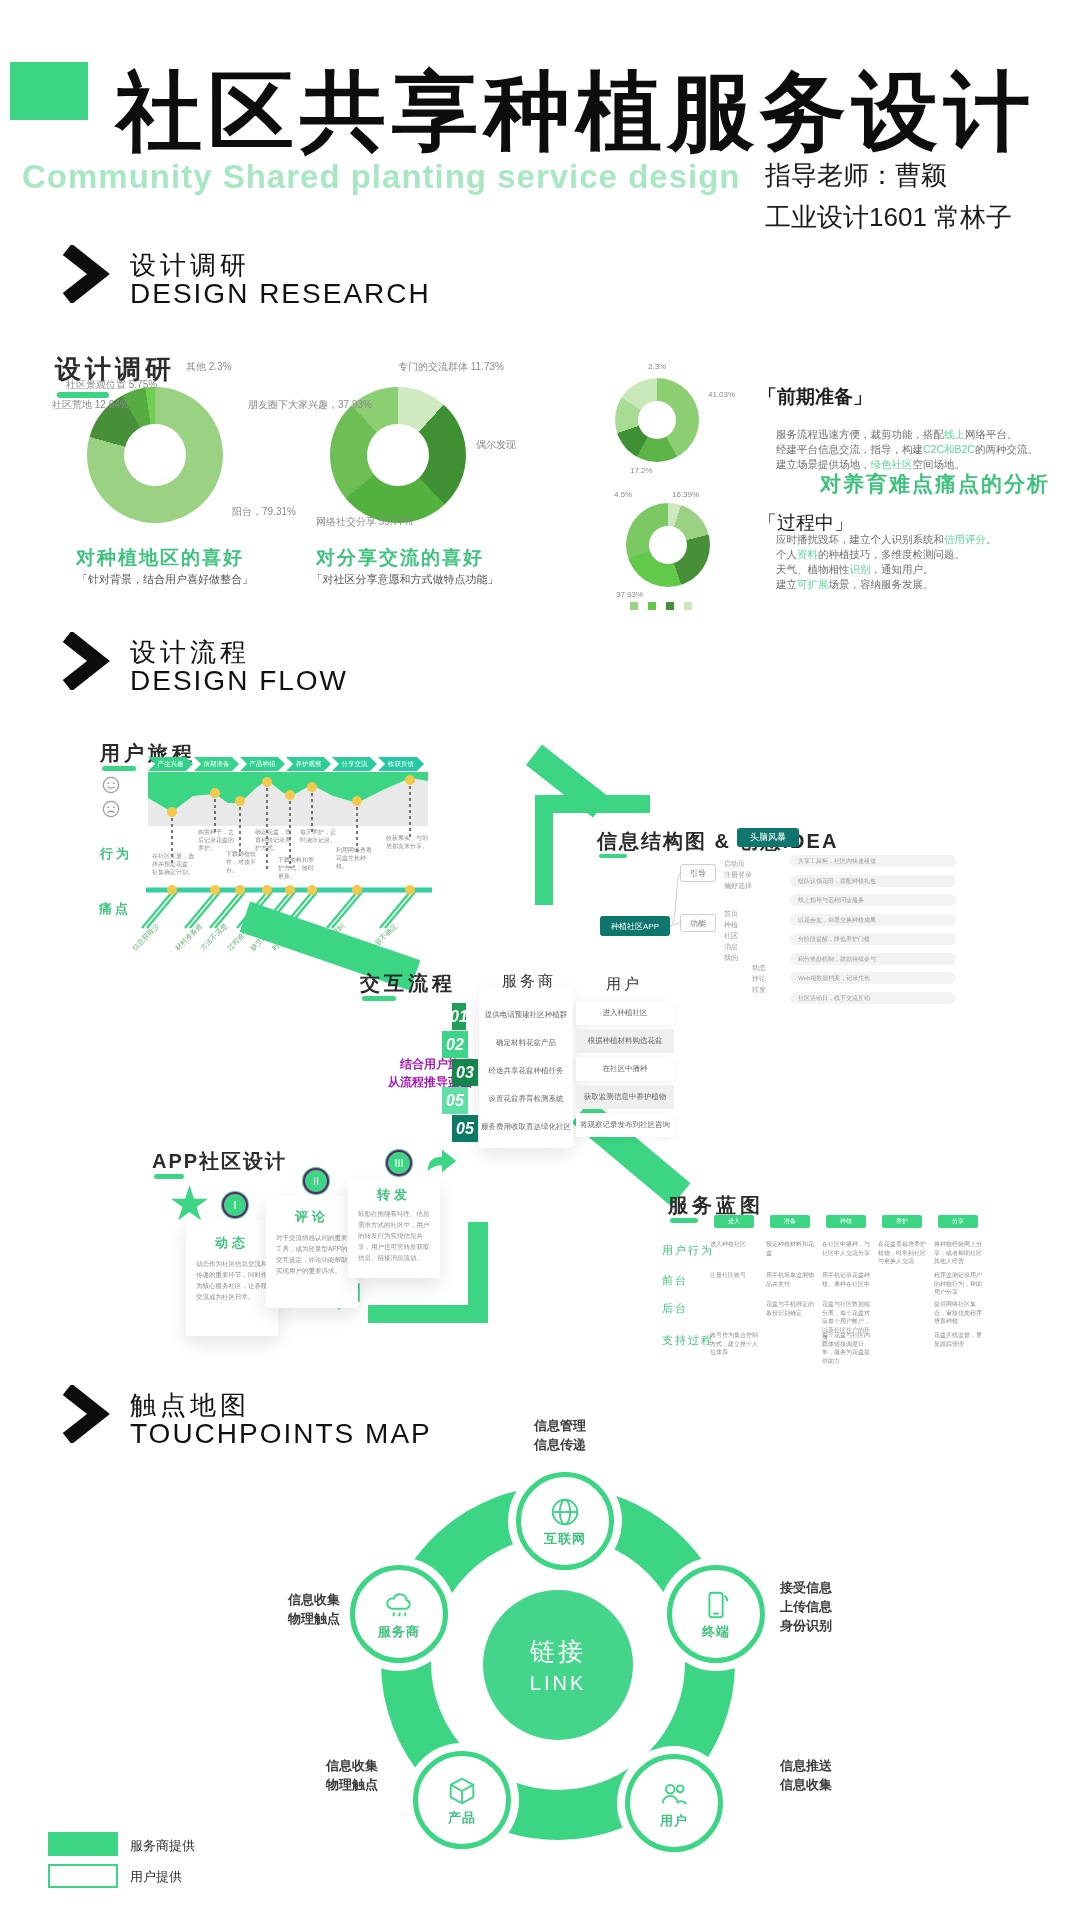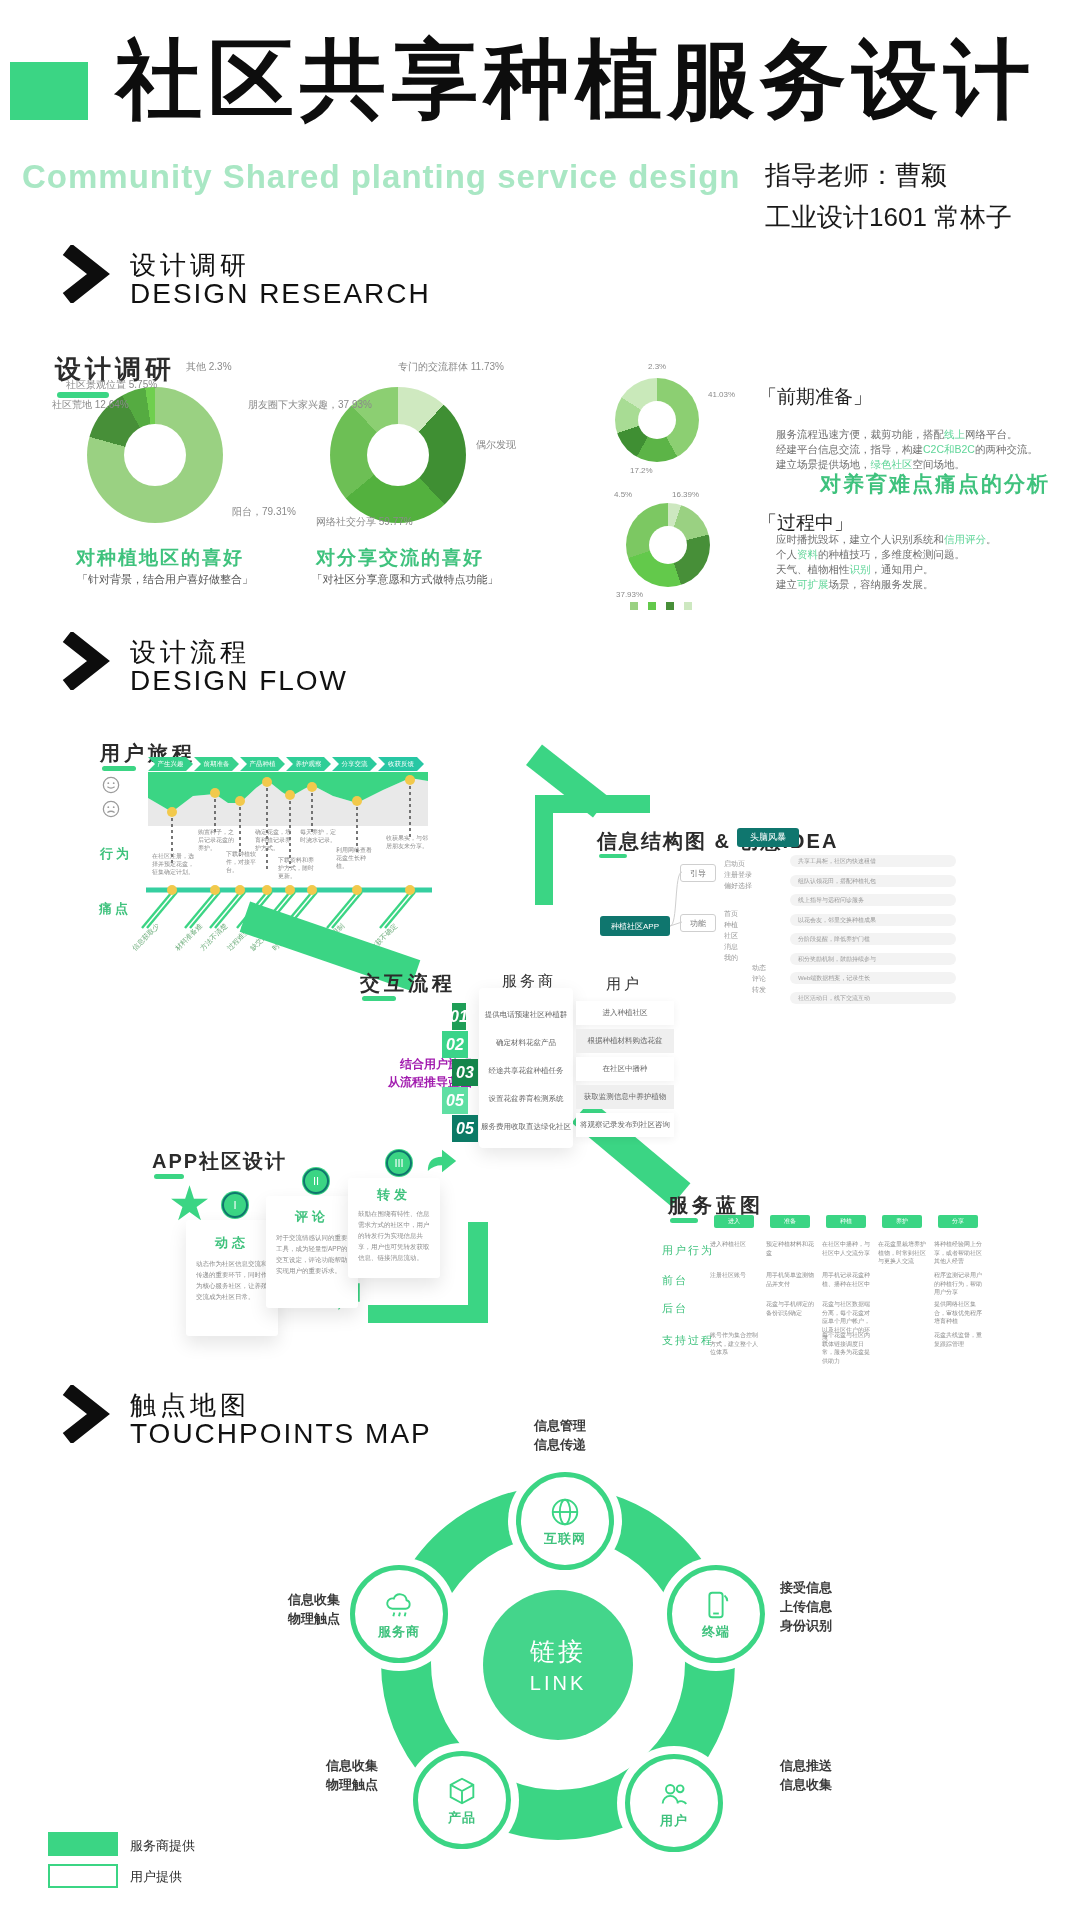--- a/index.html
+++ b/index.html
@@ -42,21 +42,21 @@
   .tree-items{font-size:7px;color:#9a9a9a;line-height:11px;}
   .badge-pill{background:#0f766e;color:#fff;font-size:9px;border-radius:3px;display:flex;align-items:center;justify-content:center;}
   
   .numblock{color:#fff;font-size:16px;font-weight:bold;font-style:italic;display:flex;align-items:center;justify-content:center;}
   .prov-card{background:#fff;box-shadow:0 6px 18px rgba(0,0,0,.10);border-radius:4px;}
   .cell-txt{font-size:7.5px;color:#666;text-align:center;line-height:10px;}
   .user-row{display:flex;align-items:center;justify-content:center;}
   .colhead{font-size:15px;color:#333;letter-spacing:3px;}
   
   .app-card{background:#fff;box-shadow:0 8px 18px rgba(0,0,0,.10);border-radius:3px;}
-  .app-badge{width:22px;height:22px;border-radius:50%;background:#3bd584;color:#fff;font-size:11px;display:flex;align-items:center;justify-content:center;border:2px solid #0f766e;box-shadow:0 0 0 1px #3bd584;}
+  .app-badge{width:22px;height:22px;border-radius:50%;background:#3bd584;color:#fff;font-size:11px;display:flex;align-items:center;justify-content:center;border:2px solid #701a75;box-shadow:0 0 0 1px #3bd584;}
   .app-card-title{font-size:13px;font-weight:bold;color:#3fc27d;letter-spacing:4px;text-align:center;}
   .app-card-body{font-size:6.5px;color:#8d8d8d;line-height:11px;}
   
   .bp-bar{height:13px;background:#3bd584;border-radius:2px;color:#fff;font-size:6px;display:flex;align-items:center;justify-content:center;}
   .bp-lbl{font-size:11px;color:#3fc27d;letter-spacing:2px;}
   .bp-cell{font-size:6px;color:#8d8d8d;line-height:8.5px;}
   
   .sat{width:88px;height:88px;border-radius:50%;background:#fff;border:5px solid #3bd584;box-shadow:0 0 0 8px #fff;
        display:flex;flex-direction:column;align-items:center;justify-content:center;}
   .sat-lbl{font-size:13px;color:#3fc27d;font-weight:bold;margin-top:1px;letter-spacing:1px;}
@@ -64,21 +64,21 @@
   .center-circle{width:150px;height:150px;border-radius:50%;background:#44d58b;display:flex;flex-direction:column;align-items:center;justify-content:center;color:#fff;}
   .legend-lbl{font-size:13px;color:#2c2c2c;}
   .decor{background:#3bd584;}
 </style>
 </head>
 <body>
 
 <div id="poster">
 
   <div class="abs accent" style="left:10px;top:62px;width:78px;height:58px;"></div>
-  <div class="abs main-title" style="left:116px;top:36px;">社区共享种植服务设计</div>
+  <div class="abs main-title" style="left:116px;top:68px;">社区共享种植服务设计</div>
   <div class="abs sub-title" style="left:22px;top:158px;">Community Shared planting service design</div>
   <div class="abs credit" style="left:765px;top:158px;">指导老师：曹颖</div>
   <div class="abs credit" style="left:765px;top:200px;">工业设计1601 常林子</div>
 
   <svg class="abs" style="left:62px;top:245px;" width="52" height="58" viewBox="0 0 40 44">
       <path d="M4 3 L28 22 L4 41" stroke="#0d0d0d" stroke-width="11" fill="none"></path>
     </svg>
   <div class="abs sec-zh" style="left:130px;top:248px;">设计调研</div>
   <div class="abs sec-en" style="left:130px;top:278px;">DESIGN RESEARCH</div>
 
@@ -99,21 +99,21 @@
   <div class="abs tinylbl" style="left:476px;top:438px;">偶尔发现</div>
   <div class="abs tinylbl" style="left:316px;top:515px;">网络社交分享 59.77%</div>
   <div class="abs chart-title" style="left:310px;top:545px;width:180px;">对分享交流的喜好</div>
   <div class="abs chart-quote" style="left:290px;top:572px;width:230px;">「对社区分享意愿和方式做特点功能」</div>
 
   <div class="abs donut small" style="left:615px;top:378px;background:conic-gradient(#8ccf72 0 42%, #5cb447 42% 58%, #3f8f33 58% 70%, #a8dc94 70% 84%, #c9e9ba 84% 100%);"></div>
   <div class="abs tinylbl" style="left:648px;top:362px;font-size:8px;">2.3%</div>
   <div class="abs tinylbl" style="left:708px;top:390px;font-size:8px;">41.03%</div>
   <div class="abs tinylbl" style="left:630px;top:466px;font-size:8px;">17.2%</div>
 
-  <div class="abs" style="left:758px;top:384px;font-size:19px;font-weight:normal;color:#1f1f1f;">「前期准备」</div>
+  <div class="abs" style="left:758px;top:384px;font-size:19px;font-weight:bold;color:#1f1f1f;">「前期准备」</div>
   <div class="abs bullet" style="left:776px;top:427px;font-size:10.5px;line-height:15px;"><span>服务流程迅速方便，裁剪功能，搭配</span><span class="hi">线上</span><span>网络平台。</span></div>
   <div class="abs bullet" style="left:776px;top:442px;font-size:10.5px;line-height:15px;"><span>经建平台信息交流，指导，构建</span><span class="hi">C2C和B2C</span><span>的两种交流。</span></div>
   <div class="abs bullet" style="left:776px;top:457px;font-size:10.5px;line-height:15px;"><span>建立场景提供场地，</span><span class="hi">绿色社区</span><span>空间场地。</span></div>
 
   <div class="abs" style="left:740px;top:470px;width:310px;text-align:right;font-size:21px;font-weight:bold;color:#3fc27d;letter-spacing:2px;">对养育难点痛点的分析</div>
 
   <div class="abs" style="left:758px;top:510px;font-size:19px;font-weight:normal;color:#1f1f1f;">「过程中」</div>
   <div class="abs bullet" style="left:776px;top:532px;font-size:10.5px;line-height:15px;"><span>应时播扰毁坏，建立个人识别系统和</span><span class="hi">信用评分</span><span>。</span></div>
   <div class="abs bullet" style="left:776px;top:547px;font-size:10.5px;line-height:15px;"><span>个人</span><span class="hi">资料</span><span>的种植技巧，多维度检测问题。</span></div>
   <div class="abs bullet" style="left:776px;top:562px;font-size:10.5px;line-height:15px;"><span>天气、植物相性</span><span class="hi">识别</span><span>，通知用户。</span></div>

